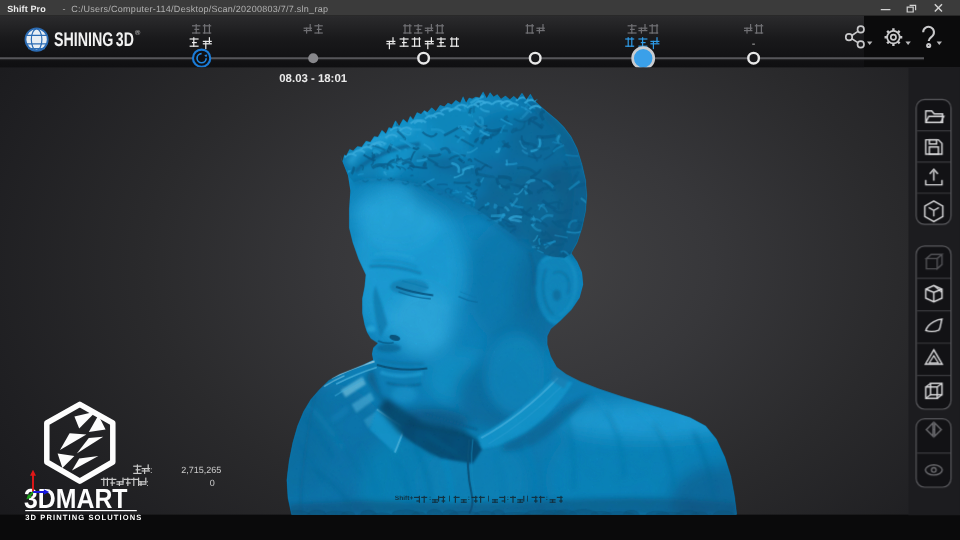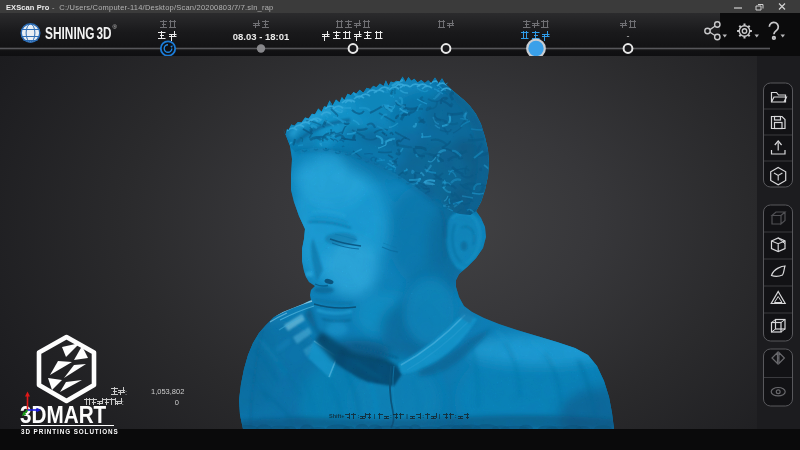--- a/index.html
+++ b/index.html
@@ -528,21 +528,21 @@
 <rect x="230" y="60" width="390" height="370" filter="url(#mottle)" opacity="0.13"></rect>
 <rect x="230" y="60" width="390" height="370" filter="url(#grain)" opacity="0.5"></rect>
 <rect x="230" y="60" width="390" height="370" filter="url(#graind)" opacity="0.5"></rect>
 </g>
 </svg>
     </div>
 
   <div id="bottomstrip"></div>
 
   <div id="titlebar">
-    <span class="app">EXScan Pro</span>
+    <span class="app">Shift Pro</span>
     <span class="path">-&nbsp;&nbsp;C:/Users/Computer-114/Desktop/Scan/20200803/7/7.sln_rap</span>
     <svg width="70" height="13" style="position:absolute;left:730px;top:0;">
       <path d="M4 8 H12" stroke="#d2d2d2" stroke-width="1.2"></path>
       <path d="M28 4.5 h5 v4 M26 6 h5 v4 h-5 z" stroke="#d2d2d2" stroke-width="1" fill="none"></path>
       <path d="M49 3.5 L55 9.5 M55 3.5 L49 9.5" stroke="#d2d2d2" stroke-width="1.2"></path>
     </svg>
   </div>
 
   <div id="nav">
 
@@ -564,21 +564,21 @@
       <div class="r2">
           <span class="cj big"></span>
           <span class="cj big v3"></span>
         </div>
     </div>
     <div class="step" style="left:196px;">
       <div class="r1">
           <span class="cj v3"></span>
           <span class="cj"></span>
         </div>
-      <div class="r2" style="font-size:9.5px;">08.03 - 18:01</div>
+      <div class="r2" style="font-size:9.5px;margin-top:29px;">08.03 - 18:01</div>
     </div>
     <div class="step" style="left:288px;">
       <div class="r1">
           <span class="cj v2"></span>
           <span class="cj"></span>
           <span class="cj v3"></span>
           <span class="cj v2"></span>
         </div>
       <div class="r2">
           <span class="cj big v3"></span>
@@ -740,21 +740,21 @@
       <path d="M13.5 26 H24" stroke="#1818e0" stroke-width="1.6"></path>
       <path d="M27 26 l-4.5 -2.2 v4.4 z" fill="#1818e0"></path>
       <path d="M13.5 26 l-4 4.5" stroke="#18a018" stroke-width="1.6"></path>
       <path d="M8 32 l1.5 -4.2 l2.8 3 z" fill="#18a018"></path>
     </svg>
   </div>
 
   <div class="statrow" style="left:111px;top:387px;color:#c9c9c9;">
     <span class="cj" style="width:7px;height:7.5px;"></span><span class="cj v3" style="width:7px;height:7.5px;"></span>:
   </div>
-  <div class="statrow" style="left:151px;top:387px;width:28px;text-align:right;">1,053,802</div>
+  <div class="statrow" style="left:151px;top:387px;width:28px;text-align:right;">2,715,265</div>
   <div class="statrow" style="left:84px;top:398px;color:#c9c9c9;">
     <span class="cj v2" style="width:6.3px;height:7px;"></span><span class="cj" style="width:6.3px;height:7px;"></span><span class="cj v3" style="width:6.3px;height:7px;"></span><span class="cj" style="width:6.3px;height:7px;"></span><span class="cj v2" style="width:6.3px;height:7px;"></span><span class="cj v3" style="width:6.3px;height:7px;"></span>:
   </div>
   <div class="statrow" style="left:151px;top:398px;width:28px;text-align:right;">0</div>
 
   <div style="position:absolute;left:329px;top:413px;display:flex;gap:1px;align-items:center;color:#142630;font-size:5.5px;font-weight:bold;opacity:0.85;">
     <span>Shift+</span>
       <span class="cj" style="width:5px;height:5.5px;"></span>
       <span class="cj v2" style="width:5px;height:5.5px;"></span>
       <span>:</span>

